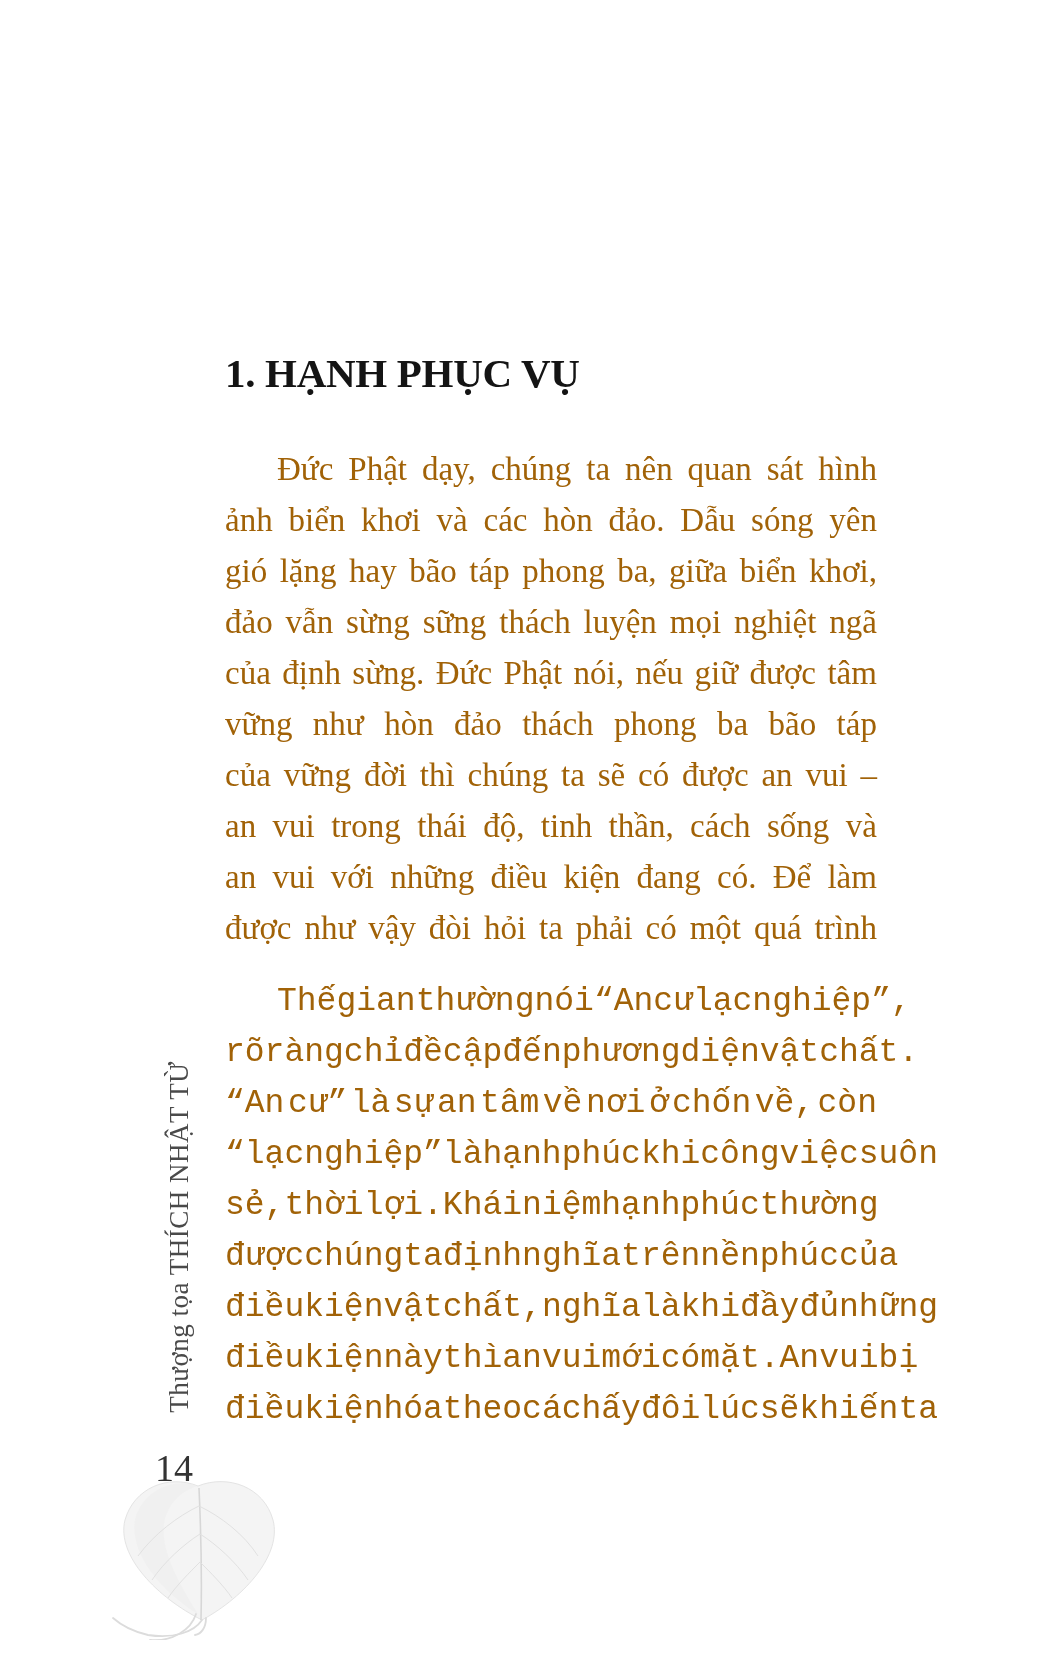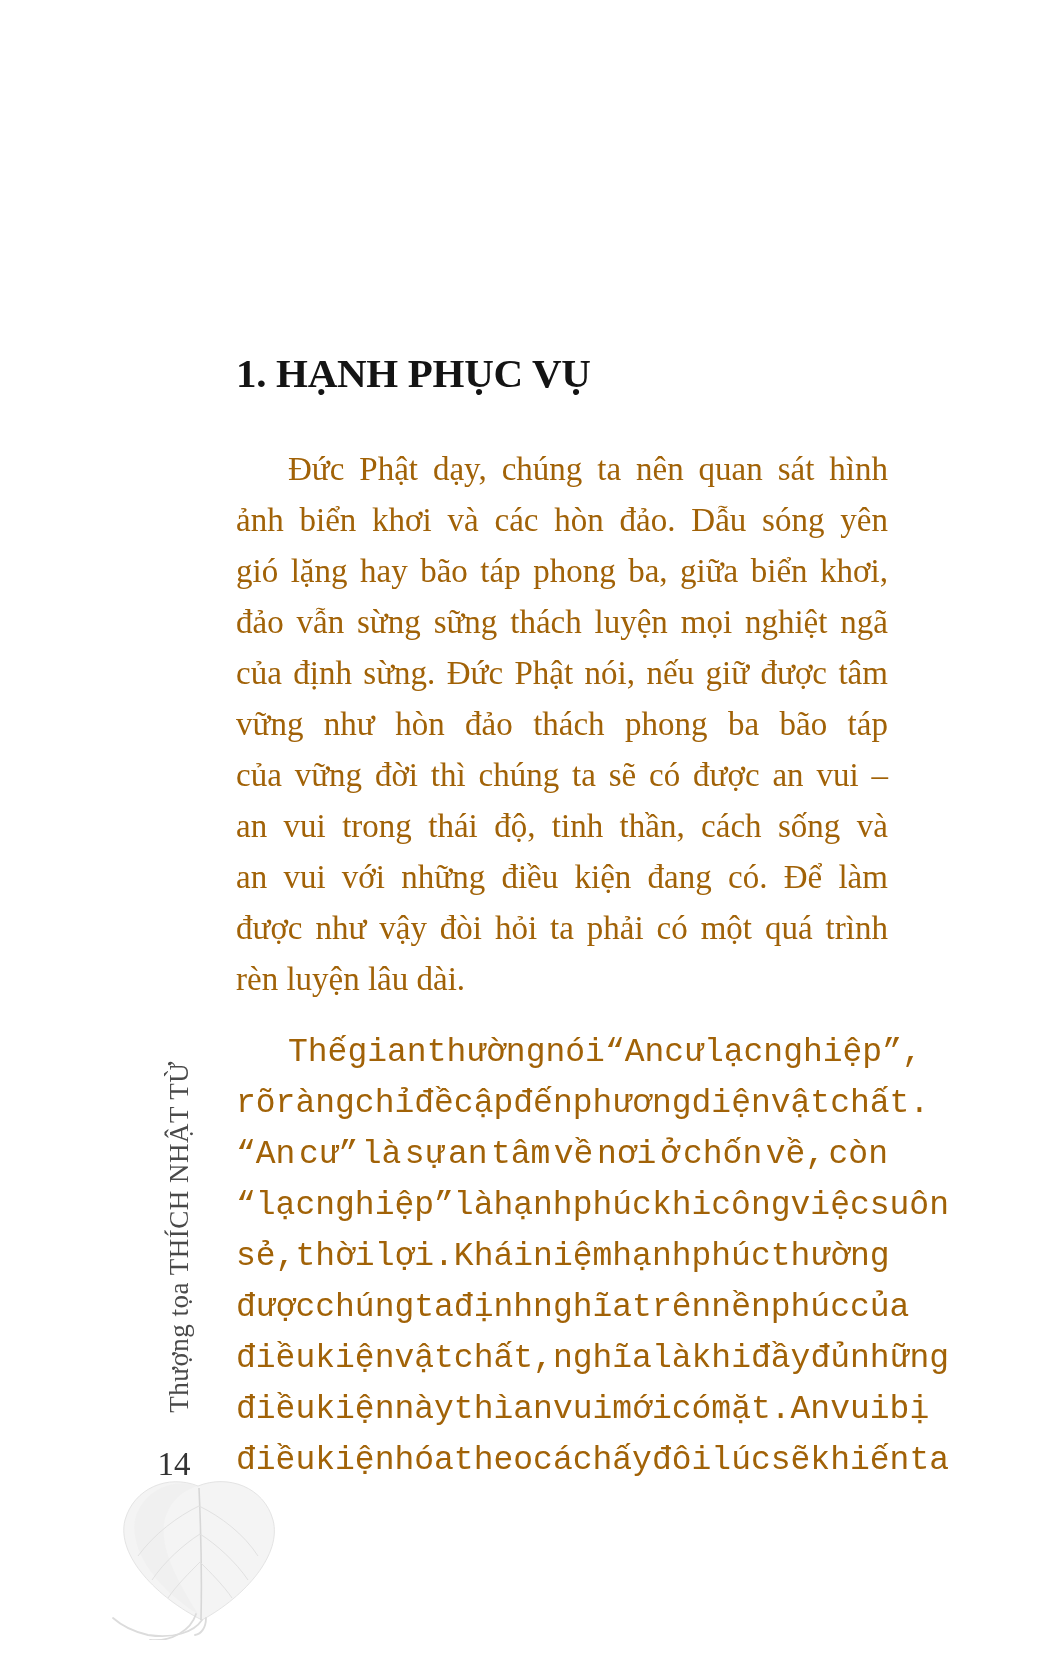--- a/index.html
+++ b/index.html
@@ -2,21 +2,21 @@
 <html><head>
 <meta charset="utf-8">
 <style>
   html,body{margin:0;padding:0;}
   body{
     width:1048px;height:1662px;position:relative;overflow:hidden;
     background:#ffffff;
     font-family:"Liberation Serif","DejaVu Serif",serif;
   }
   .page{position:absolute;inset:0;}
-  .content{position:absolute;left:236px;top:344px;width:652px;}
+  .content{position:absolute;left:225px;top:344px;width:652px;}
   .title{
     margin:0 0 42px 0;
     font-size:41px;font-weight:700;line-height:58px;
     color:#141414;letter-spacing:-0.3px;
   }
   .para{margin:0;}
   .para + .para{margin-top:22px;font-family:Liberation Mono, monospace;}
   .line{
     display:flex;justify-content:space-between;
     font-size:33px;line-height:51px;color:#a16207;
@@ -26,21 +26,21 @@
   .line span{flex:0 0 auto;white-space:pre;}
   .spine{
     position:absolute;left:179px;top:1237px;
     transform:translate(-50%,-50%) rotate(-90deg);
     transform-origin:center;
     white-space:nowrap;
     font-size:27px;color:#4a4a4a;letter-spacing:0.5px;
   }
   .pagenum{
     position:absolute;left:146px;top:1446px;width:56px;
-    text-align:center;font-size:33px;color:#333333;
+    text-align:center;font-size:38px;color:#333333;
   }
   .leaf{position:absolute;left:98px;top:1472px;width:200px;height:168px;}
 </style>
 </head>
 <body>
 
 <div class="page">
 
   <div class="content">
     <h1 class="title">1. HẠNH PHỤC VỤ</h1>
@@ -159,21 +159,20 @@
             <span>vậy</span>
             <span>đòi</span>
             <span>hỏi</span>
             <span>ta</span>
             <span>phải</span>
             <span>có</span>
             <span>một</span>
             <span>quá</span>
             <span>trình</span>
           </div>
-          <div class="line noj">rèn luyện lâu dài.</div>
         </div>
         <div class="para">
           <div class="line first">
             <span>Thế</span>
             <span>gian</span>
             <span>thường</span>
             <span>nói</span>
             <span>“An</span>
             <span>cư</span>
             <span>lạc</span>

